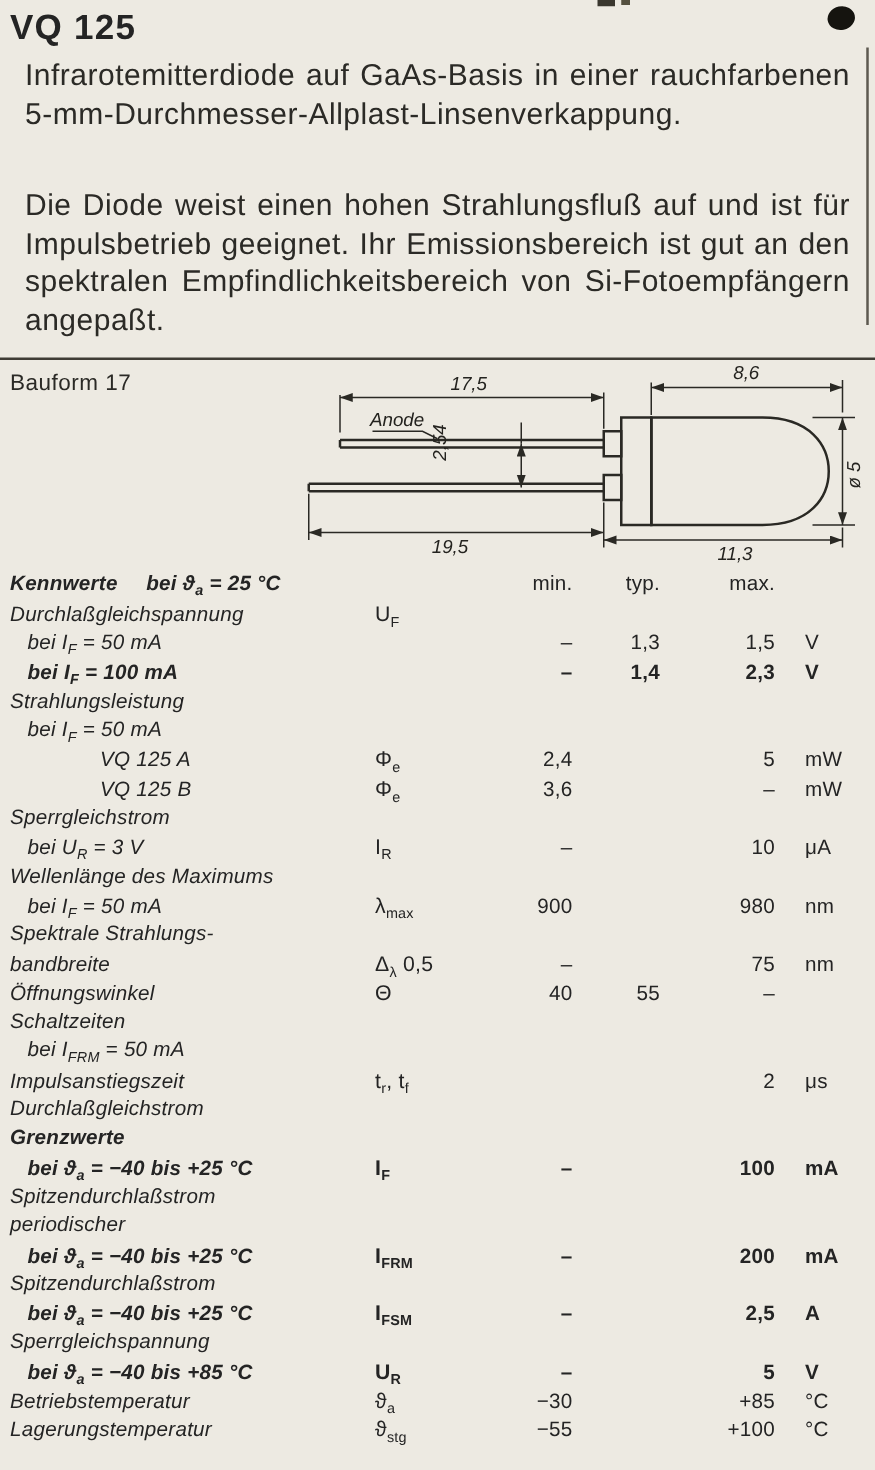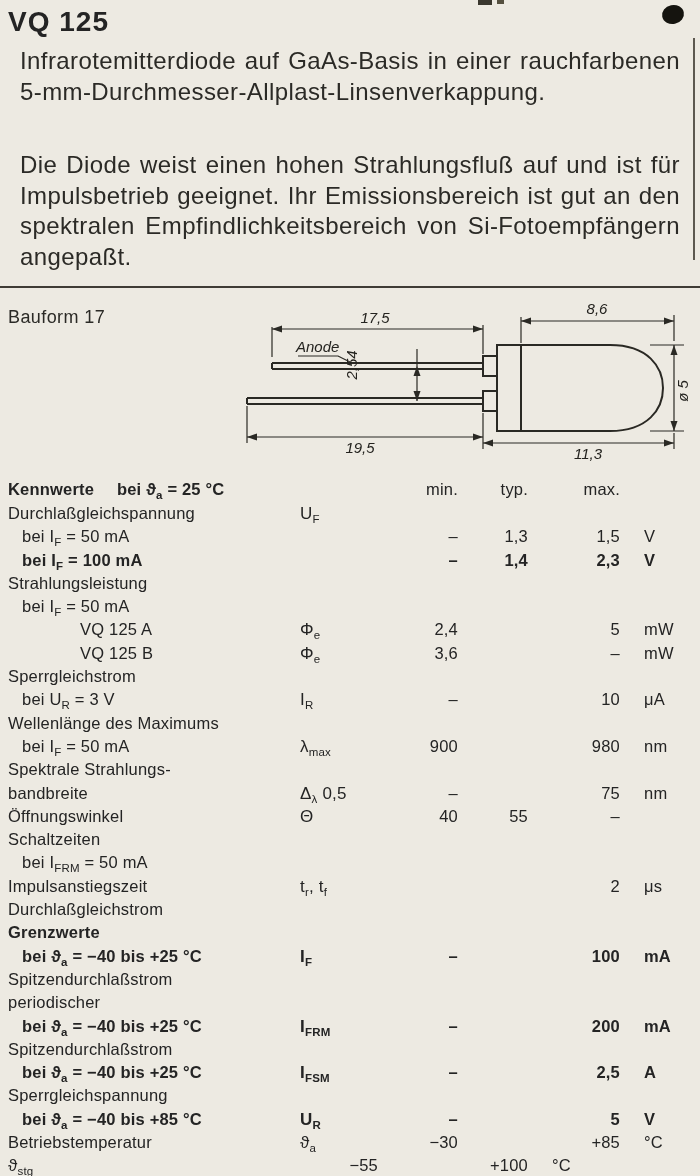--- a/index.html
+++ b/index.html
@@ -23,38 +23,38 @@
     margin:12px;text-align:justify;
     font-size:24px;line-height:30.5px;letter-spacing:.4px;
     color:#2b2a26;
     hyphens:auto;-webkit-hyphens:auto;
   }
   #p1{margin-top:8px;height:92px;overflow:hidden;}
   #p2{margin-top:2px;height:124px;overflow:hidden;}
 
   .rule{margin:4px -8px 0 -8px;border-top:2px solid #3f3c35;}
 
-  .drawing-wrap{position:relative;height:170px;margin:11px -8px;text-align:right;}
+  .drawing-wrap{position:relative;height:170px;margin:0 -8px;text-align:right;}
   .bauform{position:absolute;left:8px;top:8px;font-size:18px;letter-spacing:.4px;color:#2b2a26;}
   svg.drawing{position:absolute;left:0;top:0;}
   .pt{stroke:#2a2924;stroke-width:2;fill:none;}
   .dl{stroke:#2a2924;stroke-width:1.2;fill:none;}
   .dim{font-family:"Liberation Sans","DejaVu Sans",sans-serif;font-style:italic;font-size:15px;fill:#24231f;}
 
   
   .spec-table{margin-top:0;font-size:16.5px;letter-spacing:.2px;}
   .trow{
     display:grid;
     grid-template-columns:292px 88px 80px 70px 92px 1fr;
     height:23.3px;align-items:baseline;white-space:nowrap;
   }
   .thead{height:24px;}
   .hb{font-weight:700;}
   .hcond{margin-left:18px;font-weight:700;}
-  .cl{overflow:visible;}
+  .cl{overflow:visible;font-style:italic;}
   .i1{padding-left:14px;}
   .i3{padding-left:72px;}
   .cs{font-size:17px;}
   .cv{text-align:right;padding-right:10px;}
   .cu{padding-left:14px;}
   .b{font-weight:700;}
   sub{font-size:11.5px;line-height:0;}
 </style>
 </head>
 <body>
@@ -357,20 +357,21 @@
         </div>
         <div class="trow">
           <div class="cl i0">Betriebstemperatur</div>
           <div class="cs">ϑ<sub>a</sub></div>
           <div class="cv">−30</div>
           <div class="cv"></div>
           <div class="cv">+85</div>
           <div class="cu">°C</div>
         </div>
         <div class="trow">
+          <div class="cl i0">Lagerungstemperatur</div>
           <div class="cs">ϑ<sub>stg</sub></div>
           <div class="cv">−55</div>
           <div class="cv"></div>
           <div class="cv">+100</div>
           <div class="cu">°C</div>
         </div>
       </div>
   </div>
 
 </div>

